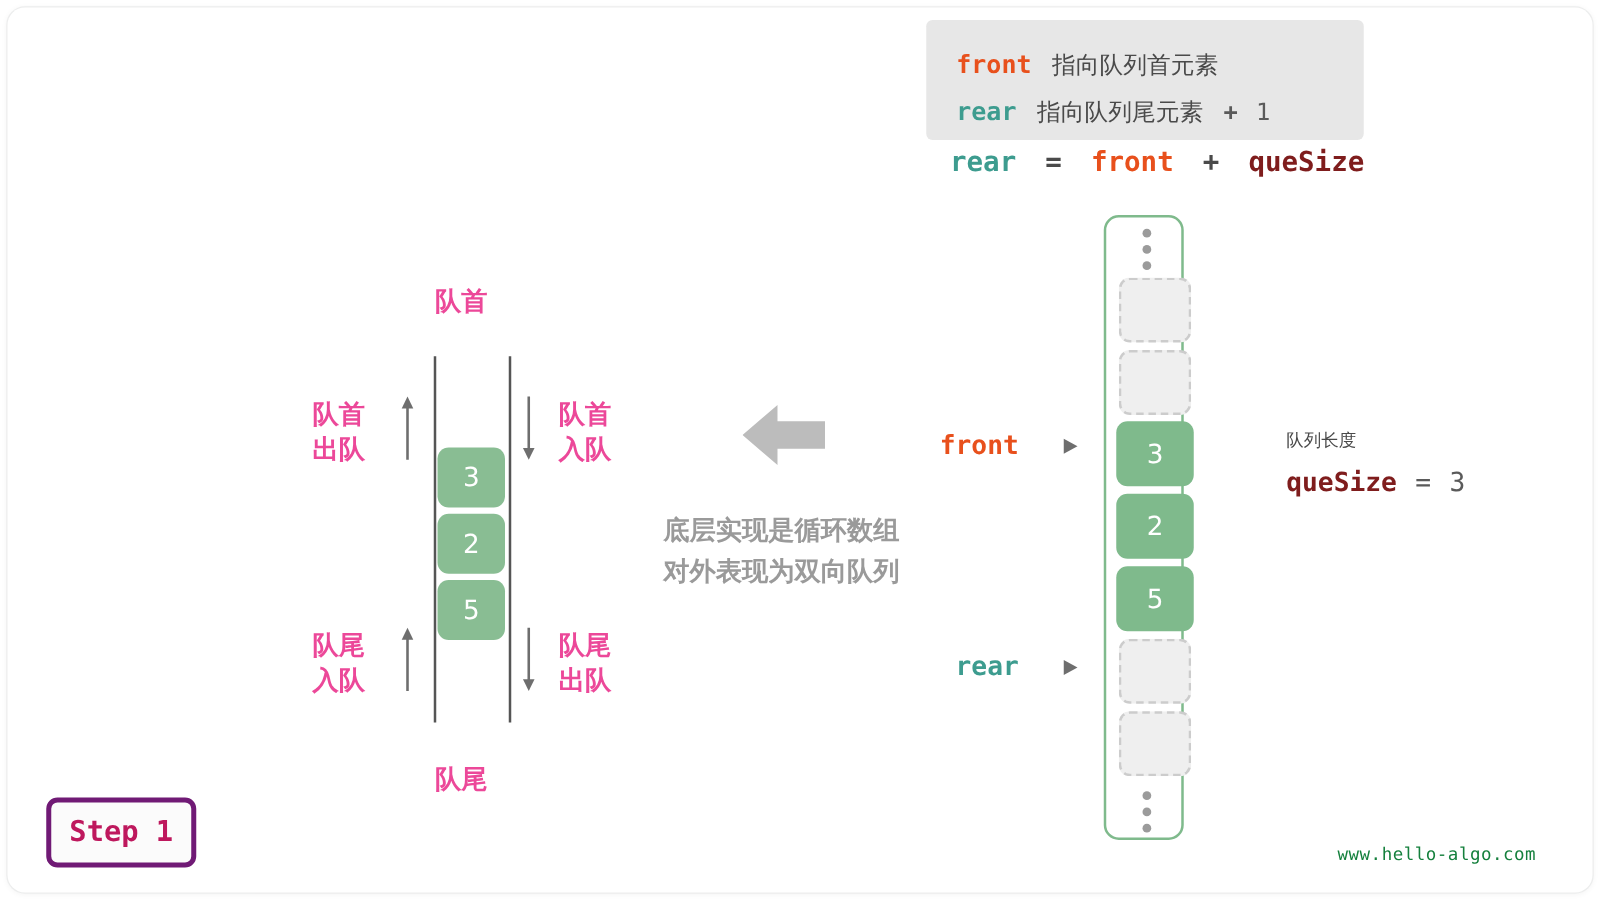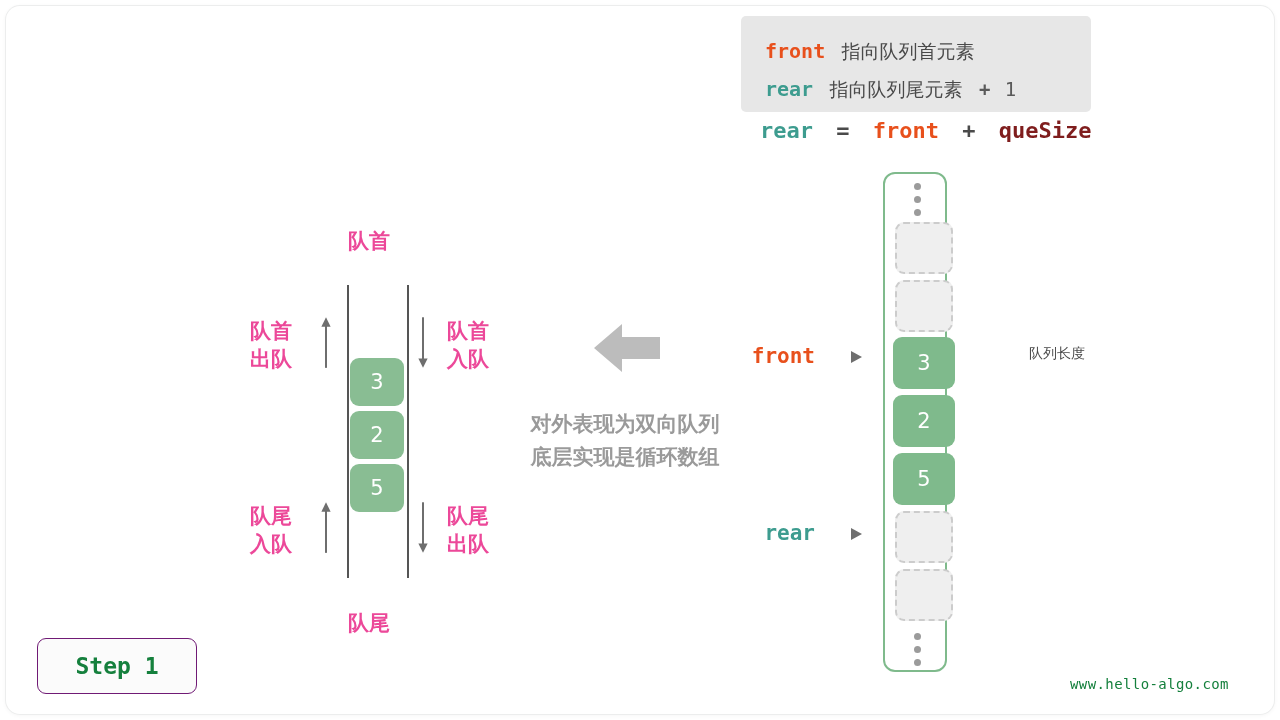--- a/index.html
+++ b/index.html
@@ -179,31 +179,31 @@
     font-weight: bold;
     color: #9a9a9a;
     line-height: 1.55;
     text-align: center;
     width: 246px;
   }
 
   
   #step-badge {
     left: 37px; top: 638px;
-    width: 160px; height: 56px;
-    border: 1px solid #701a75;
+    width: 120px; height: 56px;
+    border: 4px solid #701a75;
     border-radius: 9px;
     background: #fbfbfb;
     display: flex;
     align-items: center;
     justify-content: center;
     font-family: "DejaVu Sans Mono", "Liberation Mono", monospace;
     font-weight: bold;
     font-size: 23px;
-    color: #15803d;
+    color: #be185d;
     box-sizing: border-box;
   }
 
   
   #watermark {
     left: 1070px; top: 676px;
     font-family: "DejaVu Sans Mono", "Liberation Mono", monospace;
     font-size: 14px;
     color: #15803d;
     letter-spacing: 0.4px;
@@ -273,20 +273,25 @@
   </div>
 
   <div class="ptr-label mono c-front" style="left:700px; top:344px; width:115px;">front</div>
   <div class="ptr-arrow" style="left:851px; top:351px;"></div>
 
   <div class="ptr-label mono c-rear" style="left:700px; top:521px; width:115px;">rear</div>
   <div class="ptr-arrow" style="left:851px; top:528px;"></div>
 
   <div id="note-quesize" class="abs">
     <div class="t1">队列长度</div>
+    <div class="t2">
+      <span class="mono c-size">queSize</span>
+      <span class="mono c-grey" style="margin:0 8px;font-weight:normal;">=</span>
+      <span class="mono c-grey" style="font-weight:normal;">3</span>
+    </div>
   </div>
 
   <div class="vlabel" style="left:348px; top:228px;">队首</div>
   <div class="vlabel" style="left:348px; top:610px;">队尾</div>
 
   <div id="rail-left" class="rail abs"></div>
   <div id="rail-right" class="rail abs"></div>
 
   <div class="dcell" style="top:358px;">
       <span>3</span>
@@ -332,20 +337,20 @@
   <div class="vlabel" style="left:447px; top:503px; text-align:left;">
     <div>队尾</div>
     <div>出队</div>
   </div>
 
   <svg id="big-arrow" class="abs" width="66" height="56" viewBox="0 0 66 56">
     <polygon points="0,28 28,4 28,17 66,17 66,39 28,39 28,52" fill="#bcbcbc"></polygon>
   </svg>
 
   <div id="caption" class="abs">
+    <div>底层实现是循环数组</div>
     <div>对外表现为双向队列</div>
-    <div>底层实现是循环数组</div>
   </div>
 
   <div id="step-badge" class="abs">Step 1</div>
 
   <div id="watermark" class="abs">www.hello-algo.com</div>
 </div>
 
 </body></html>

